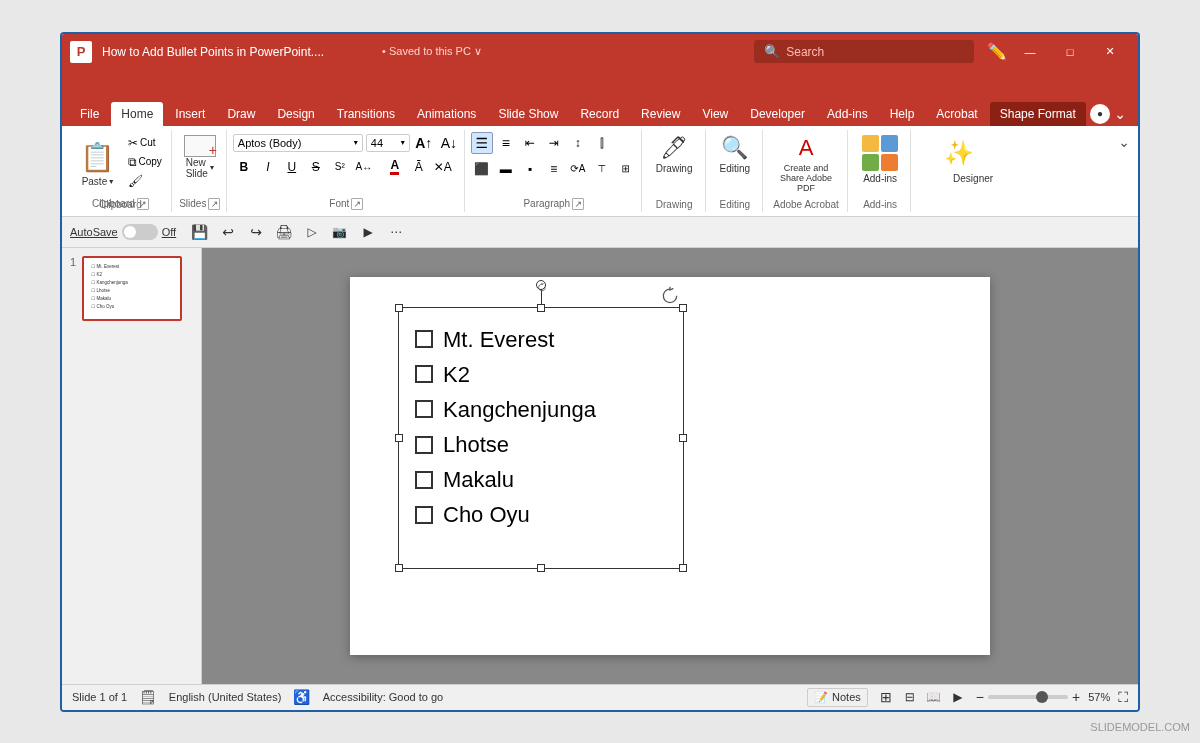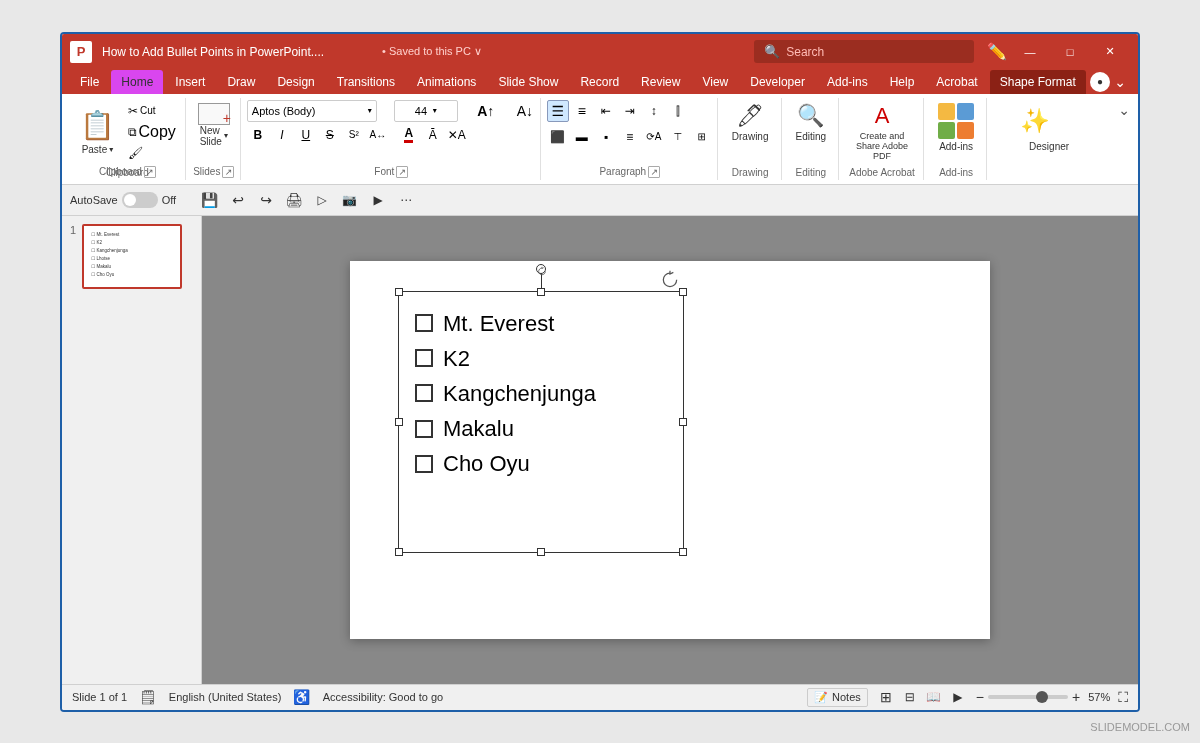--- a/index.html
+++ b/index.html
@@ -14,50 +14,50 @@
     .title-saved { font-size: 11px; color: #ffd0cc; margin-left: 8px; }
     .search-box { background: #9b2d20; border: none; border-radius: 3px; padding: 4px 10px; color: #fff; font-size: 12px; width: 220px; display: flex; align-items: center; gap: 6px; }
     .search-box input { background: transparent; border: none; outline: none; color: #fff; font-size: 12px; width: 170px; }
     .search-box input::placeholder { color: #ffbbb5; }
     .title-btn { width: 26px; height: 26px; border-radius: 3px; display: flex; align-items: center; justify-content: center; cursor: pointer; color: #fff; font-size: 14px; }
     .win-btn { width: 40px; height: 36px; display: flex; align-items: center; justify-content: center; cursor: pointer; color: #fff; font-size: 11px; }
 
     
     .ribbon-tabs { background: #c0382b; display: flex; align-items: flex-end; padding: 0 8px; gap: 2px; }
     .tab-item { padding: 5px 10px; font-size: 12px; color: #fff; cursor: pointer; border-radius: 3px 3px 0 0; }
-    .tab-item.active { background: #d946ef; color: #333; }
+    .tab-item.active { background: #ffffff; color: #333; margin-top: 32px; }
     .tab-item.shape-format { color: #fff; background: #8b2115; border-radius: 3px 3px 0 0; }
 
     
     .ribbon { background: #fff; border-bottom: 1px solid #d0d0d0; padding: 4px 8px; display: flex; align-items: stretch; gap: 2px; min-height: 86px; }
     .ribbon-group-label { font-size: 10px; color: #666; position: absolute; bottom: 2px; left: 50%; transform: translateX(-50%); white-space: nowrap; }
     .ribbon-btn { display: flex; flex-direction: column; align-items: center; justify-content: center; padding: 3px 6px; border-radius: 3px; cursor: pointer; min-width: 32px; font-size: 10px; color: #333; gap: 2px; }
     .ribbon-btn-sm { padding: 2px 5px; font-size: 12px; border-radius: 2px; cursor: pointer; display: flex; align-items: center; gap: 2px; }
 
     
     .clipboard-group { display: flex; padding: 2px 4px 14px; border-right: 1px solid #e0e0e0; gap: 2px; }
     .small-btns { display: flex; flex-direction: column; gap: 1px; padding-top: 2px; }
 
     
     .font-group { display: flex; flex-direction: column; padding: 2px 4px 14px; border-right: 1px solid #e0e0e0; gap: 2px; }
-    .font-row { display: flex; gap: 17px; }
+    .font-row { display: flex; align-items: center; gap: 3px; }
     .font-selector { border: 1px solid #ccc; border-radius: 2px; padding: 2px 4px; font-size: 11px; width: 130px; display: flex; align-items: center; justify-content: space-between; cursor: pointer; }
     .font-format-row { display: flex; gap: 2px; align-items: center; }
     .fmt-btn { width: 22px; height: 22px; display: flex; align-items: center; justify-content: center; border-radius: 2px; cursor: pointer; font-size: 12px; }
     .fmt-btn.bold { font-weight: bold; }
     .fmt-btn.italic { font-style: italic; }
     .fmt-btn.underline { text-decoration: underline; }
 
     
     .para-group { display: flex; flex-direction: column; padding: 2px 4px 14px; border-right: 1px solid #e0e0e0; gap: 2px; }
 
     
     .qat { background: #f0f0f0; border-bottom: 1px solid #d0d0d0; padding: 3px 8px; display: flex; align-items: center; gap: 4px; }
     .qat-btn { width: 24px; height: 24px; display: flex; align-items: center; justify-content: center; border-radius: 2px; cursor: pointer; font-size: 14px; color: #333; }
-    .autosave-toggle { display: flex; align-items: center; gap: 4px; font-size: 11px; color: #333; margin-right: 18px; }
+    .autosave-toggle { display: flex; align-items: center; gap: 4px; font-size: 11px; color: #333; margin-right: 8px; text-decoration: underline; }
     .toggle-pill { width: 36px; height: 16px; background: #ccc; border-radius: 8px; position: relative; cursor: pointer; }
     .toggle-pill.off .toggle-knob { left: 2px; }
     .toggle-knob { width: 12px; height: 12px; background: #fff; border-radius: 50%; position: absolute; top: 2px; left: 22px; transition: left 0.2s; }
 
     
     .main-content { display: flex; flex: 1; overflow: hidden; }
     
     
     .slide-panel { width: 140px; background: #f0f0f0; border-right: 1px solid #d0d0d0; padding: 8px; overflow-y: auto; }
     .slide-thumb-container { display: flex; gap: 6px; }
@@ -153,21 +153,21 @@
 
   <div class="ribbon">
 
     <div class="clipboard-group" style="position:relative;padding-bottom:16px;">
       <div class="ribbon-btn" style="flex-direction:column;align-items:center;">
         <span style="font-size:28px;">📋</span>
         <span style="font-size:10px;display:flex;align-items:center;">Paste<span class="arrow-down">▾</span></span>
       </div>
       <div class="small-btns">
         <div class="ribbon-btn-sm">✂ <span style="font-size:10px;">Cut</span></div>
-        <div class="ribbon-btn-sm">⧉ <span style="font-size:16px;">Copy</span></div>
+        <div class="ribbon-btn-sm">⧉ <span style="font-size:10px;">Copy</span></div>
         <div class="ribbon-btn-sm">🖌 <span style="font-size:10px;"></span></div>
       </div>
       <span class="ribbon-group-label" style="position:absolute;bottom:2px;left:50%;transform:translateX(-50%);font-size:10px;color:#666;white-space:nowrap;display:flex;align-items:center;gap:2px;">Clipboard</span>
       <div style="position:absolute;bottom:2px;left:0;right:0;display:flex;justify-content:center;align-items:center;font-size:10px;color:#666;">
         <span>Clipboard</span>
         <span style="font-size:9px;margin-left:2px;border:1px solid #aaa;width:12px;height:12px;display:flex;align-items:center;justify-content:center;border-radius:1px;cursor:pointer;">↗</span>
       </div>
     </div>
 
     <div style="display:flex;flex-direction:column;padding:2px 4px 16px;border-right:1px solid #e0e0e0;position:relative;">
@@ -184,21 +184,21 @@
         <span style="font-size:9px;margin-left:2px;border:1px solid #aaa;width:12px;height:12px;display:flex;align-items:center;justify-content:center;border-radius:1px;cursor:pointer;">↗</span>
       </div>
     </div>
 
     <div class="font-group" style="position:relative;min-width:180px;">
       <div class="font-row">
         <div class="font-selector">
           <span style="font-size:11px;">Aptos (Body)</span>
           <span class="arrow-down">▾</span>
         </div>
-        <div style="display:flex;align-items:center;border:1px solid #ccc;border-radius:2px;padding:2px 20px;width:64px;">
+        <div style="display:flex;align-items:center;border:1px solid #ccc;border-radius:2px;padding:2px 4px;width:44px;">
           <span style="font-size:11px;">44</span>
           <span class="arrow-down" style="margin-left:auto;">▾</span>
         </div>
         <div class="fmt-btn" style="font-size:14px;font-weight:bold;">A↑</div>
         <div class="fmt-btn" style="font-size:14px;">A↓</div>
       </div>
       <div class="font-format-row">
         <div class="fmt-btn bold">B</div>
         <div class="fmt-btn italic">I</div>
         <div class="fmt-btn underline">U</div>
@@ -374,20 +374,24 @@
             <div class="bullet-item">
               <div class="checkbox"></div>
               <span class="bullet-text">K2</span>
             </div>
             <div class="bullet-item">
               <div class="checkbox"></div>
               <span class="bullet-text">Kangchenjunga</span>
             </div>
             <div class="bullet-item">
               <div class="checkbox"></div>
+              <span class="bullet-text">Lhotse</span>
+            </div>
+            <div class="bullet-item">
+              <div class="checkbox"></div>
               <span class="bullet-text">Makalu</span>
             </div>
             <div class="bullet-item">
               <div class="checkbox"></div>
               <span class="bullet-text">Cho Oyu</span>
             </div>
           </div>
         </div>
       </div>
     </div>

